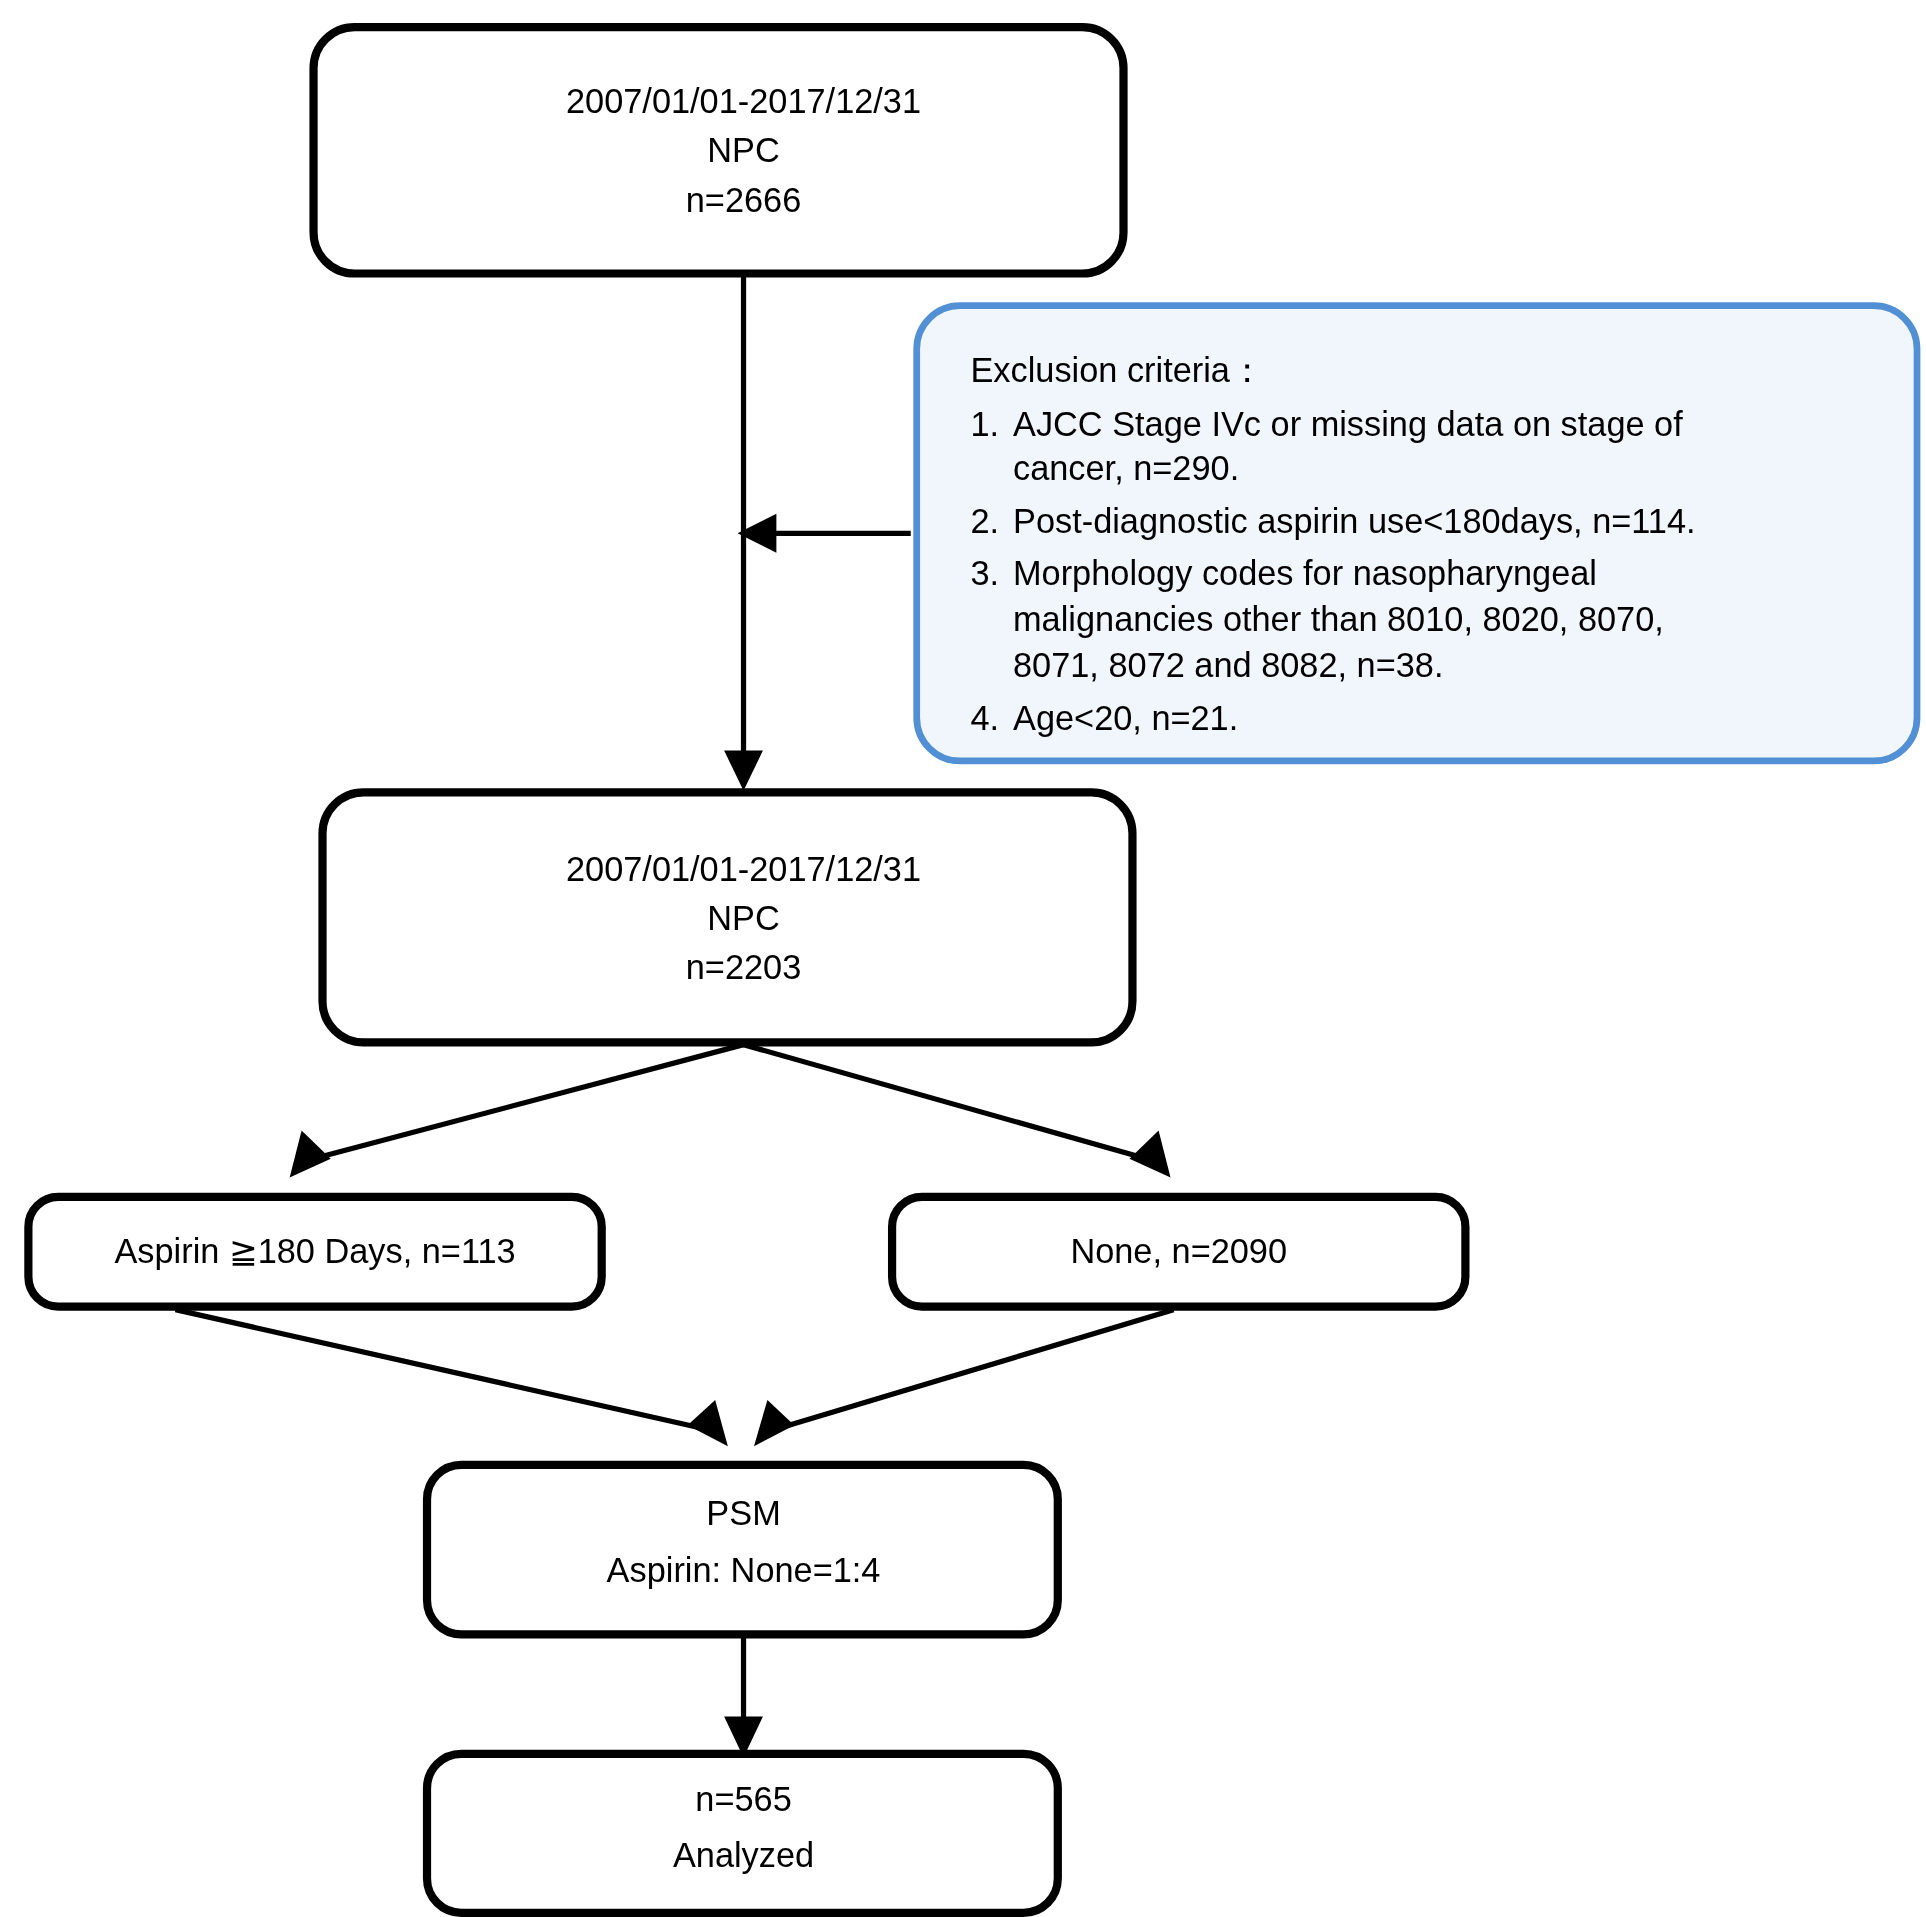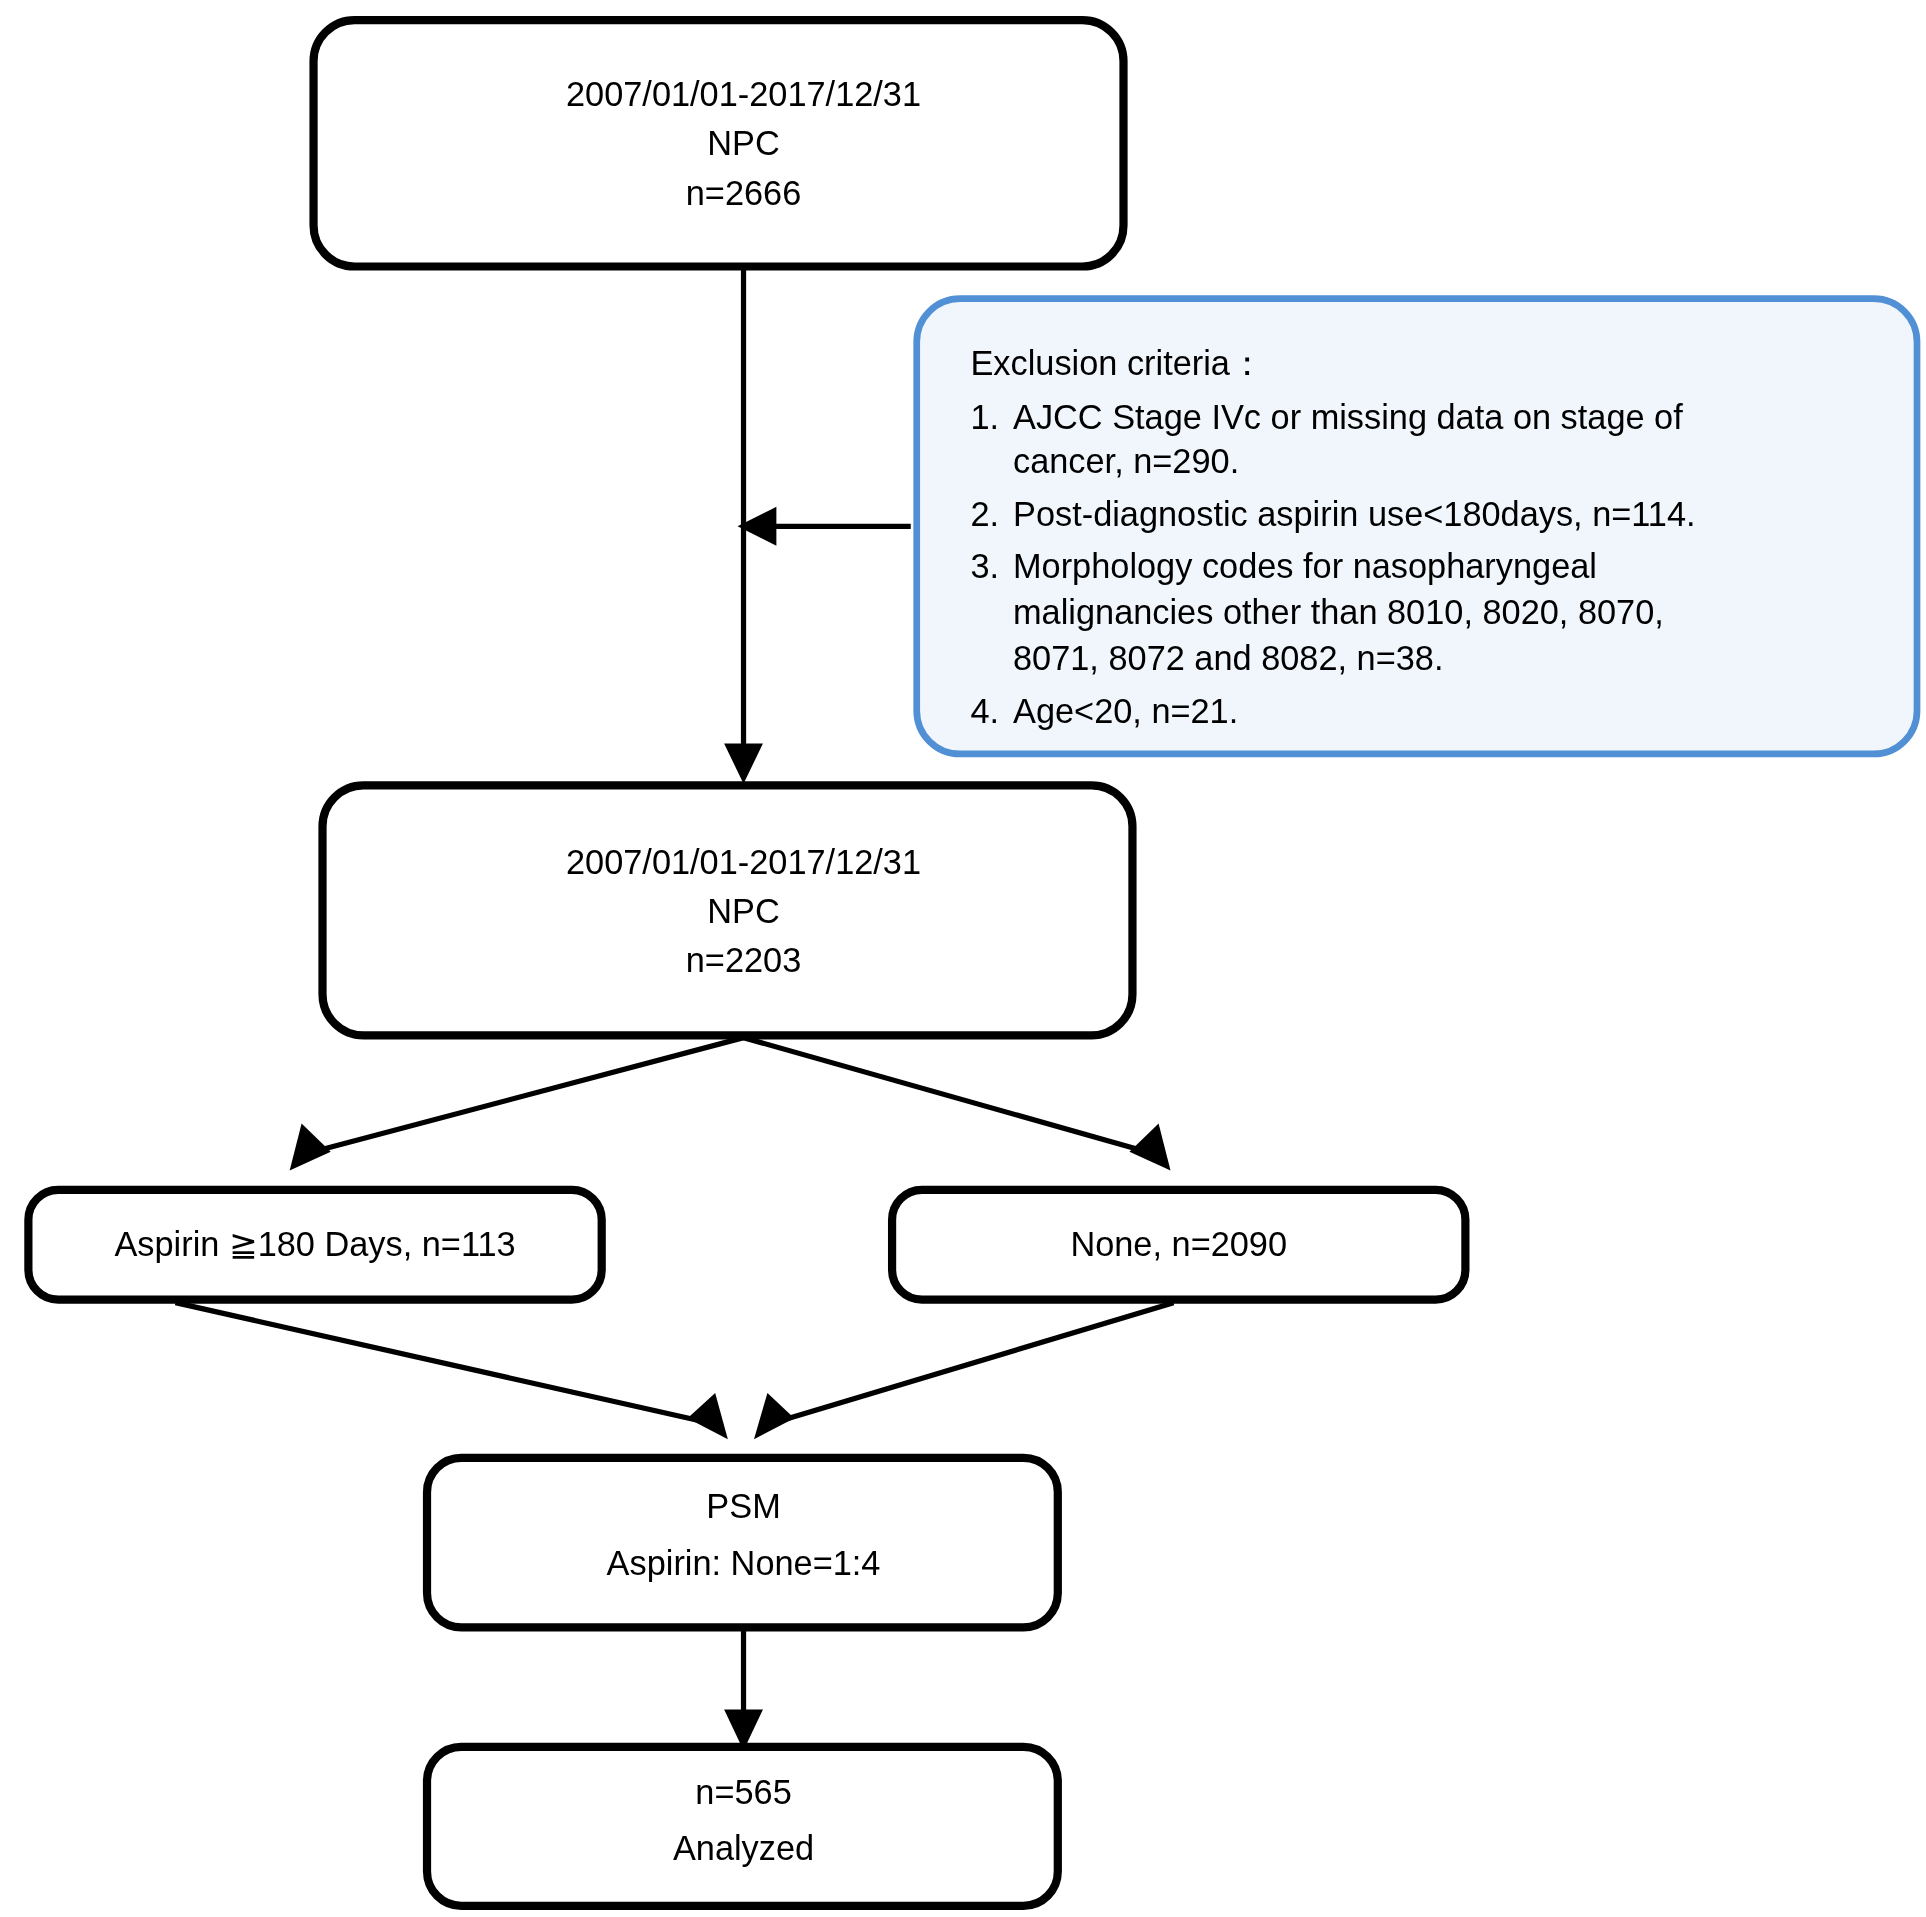--- a/index.html
+++ b/index.html
@@ -11,20 +11,21 @@
     width: 1926px;
     height: 1917px;
     font-family: "Liberation Sans", sans-serif;
     overflow: hidden;
   }
   #flowchart-root {
     position: relative;
     width: 1926px;
     height: 1721px;
     background: #ffffff;
+    margin-top: 7px;
   }
   svg.flow-canvas {
     position: absolute;
     top: 0;
     left: 0;
     width: 1926px;
     height: 1917px;
     display: block;
   }
   .node-text {

